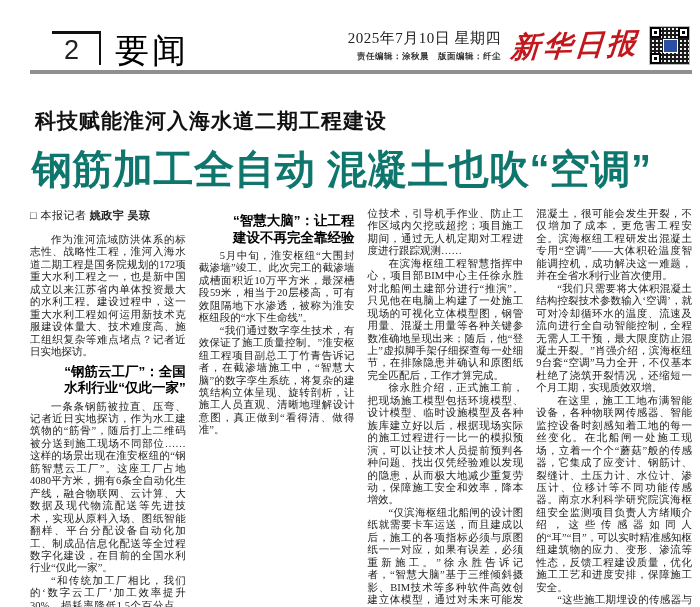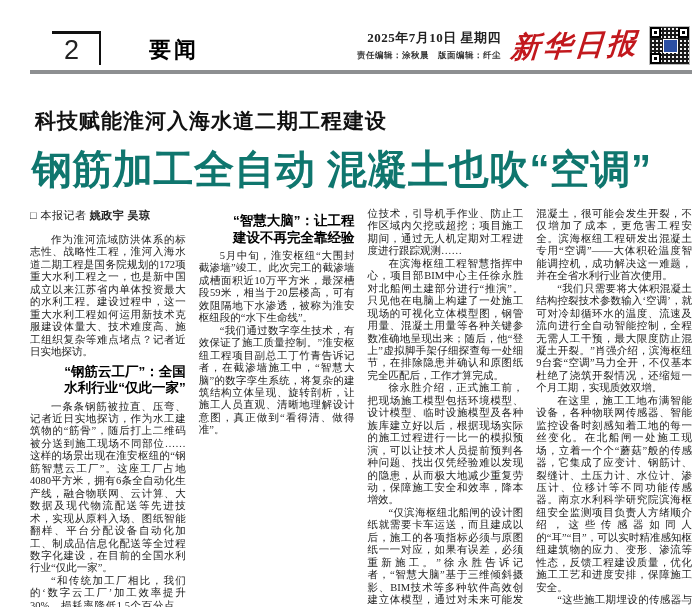--- a/index.html
+++ b/index.html
@@ -5,25 +5,25 @@
   * { margin:0; padding:0; box-sizing:border-box; }
   html,body { width:700px; height:607px; background:#ffffff; overflow:hidden; }
   body { font-family:"Liberation Serif","DejaVu Serif",serif; color:#1c1c1c; }
   .page { width:700px; height:607px; padding:26px 8px 0 30px; position:relative; }
 
   
   .hdr { display:flex; justify-content:space-between; align-items:flex-end; padding:0 2px 0 22px; }
   .hdr-left { display:flex; align-items:flex-end; gap:14px; }
   .pagenum { font-family:"Liberation Sans","DejaVu Sans",sans-serif; font-size:27px; line-height:30px;
              padding:1px 20px 0 12px; border-top:3px solid #111; border-right:2px solid #111; color:#222; }
-  .section { font-family:"Liberation Sans","DejaVu Sans",sans-serif; font-weight:700; font-size:22px;
-             line-height:30px; letter-spacing:3px; color:#000;margin-left:34px; }
+  .section { font-family:"Liberation Sans","DejaVu Sans",sans-serif; font-weight:400; font-size:34px;
+             line-height:30px; letter-spacing:3px; color:#000; }
   .hdr-right { display:flex; align-items:center; gap:10px; }
   .meta { text-align:right; }
-  .date { font-size:13px; font-weight:bold; color:#222; letter-spacing:0.5px; }
+  .date { font-size:15px; font-weight:normal; color:#222; letter-spacing:0.5px; }
   .editors { font-size:8.5px; font-weight:bold; color:#333; margin-top:3px; letter-spacing:0.5px; }
   .masthead { font-style:italic; font-weight:bold; font-size:29px; letter-spacing:3px;
               transform:rotate(-2deg) skewX(-6deg); line-height:1; }
   .qr { position:relative; width:41px; height:39px; border:1px solid #bbb;
         background:
           repeating-linear-gradient(0deg,#1a1a1a 0 2px,transparent 2px 4px),
           repeating-linear-gradient(90deg,#1a1a1a 0 2px,#f2f2f2 2px 4px); }
   .qr .f { position:absolute; width:11px; height:11px; border:2px solid #000; background:#fff; }
   .qr .f::after { content:""; position:absolute; inset:2px; background:#000; }
   .qr .f1 { top:0; left:0; } .qr .f2 { top:0; right:0; } .qr .f3 { bottom:0; left:0; }

